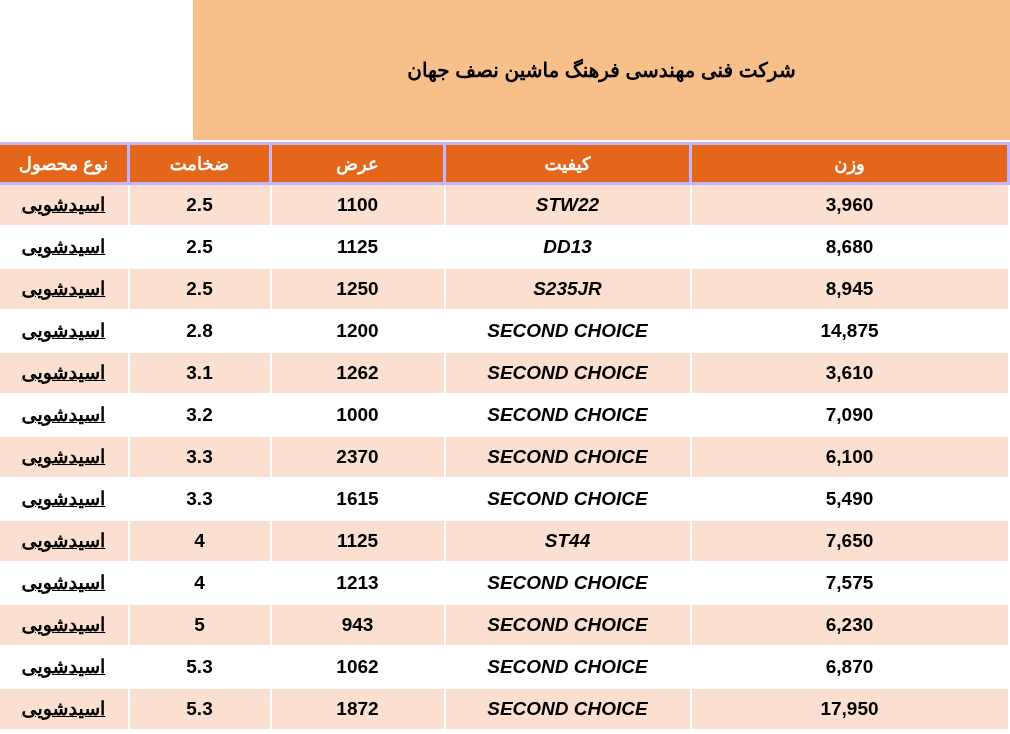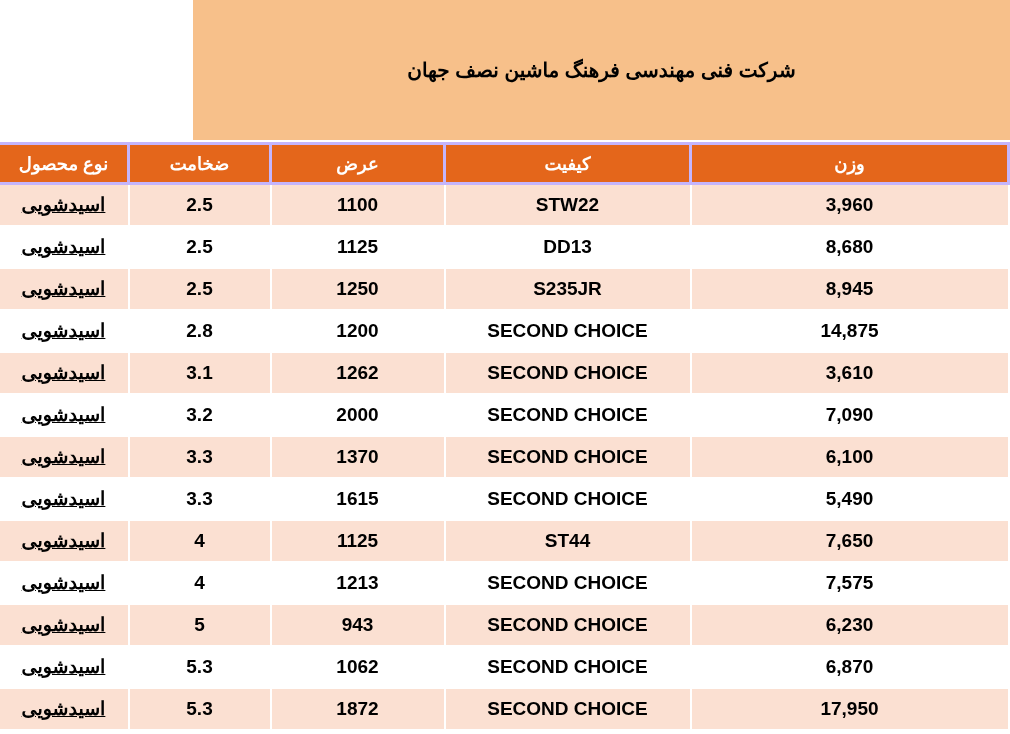--- a/index.html
+++ b/index.html
@@ -74,21 +74,21 @@
     white-space: nowrap;
   }
   table.pricing tbody tr.odd td  { background: #fbe0d2; }
   table.pricing tbody tr.even td { background: #ffffff; }
 
   td.type-cell {
     text-align: center;
     font-size: 18px;
     text-decoration: underline;
   }
-  td.quality-cell { font-size: 18px; }
+  td.quality-cell { font-size: 18px; font-style: italic; }
   td.weight-cell  { font-size: 19px; }
 </style>
 </head>
 <body>
 
 <div class="sheet">
 
   <div class="banner">
     <div class="banner-title">شرکت فنی مهندسی فرهنگ ماشین نصف جهان</div>
   </div>
@@ -142,28 +142,28 @@
         <tr class="odd">
           <td class="weight-cell">3,610</td>
           <td class="quality-cell">SECOND CHOICE</td>
           <td>1262</td>
           <td>3.1</td>
           <td class="type-cell">اسیدشویی</td>
         </tr>
         <tr class="even">
           <td class="weight-cell">7,090</td>
           <td class="quality-cell">SECOND CHOICE</td>
-          <td>2000</td>
+          <td>1000</td>
           <td>3.2</td>
           <td class="type-cell">اسیدشویی</td>
         </tr>
         <tr class="odd">
           <td class="weight-cell">6,100</td>
           <td class="quality-cell">SECOND CHOICE</td>
-          <td>1370</td>
+          <td>2370</td>
           <td>3.3</td>
           <td class="type-cell">اسیدشویی</td>
         </tr>
         <tr class="even">
           <td class="weight-cell">5,490</td>
           <td class="quality-cell">SECOND CHOICE</td>
           <td>1615</td>
           <td>3.3</td>
           <td class="type-cell">اسیدشویی</td>
         </tr>

